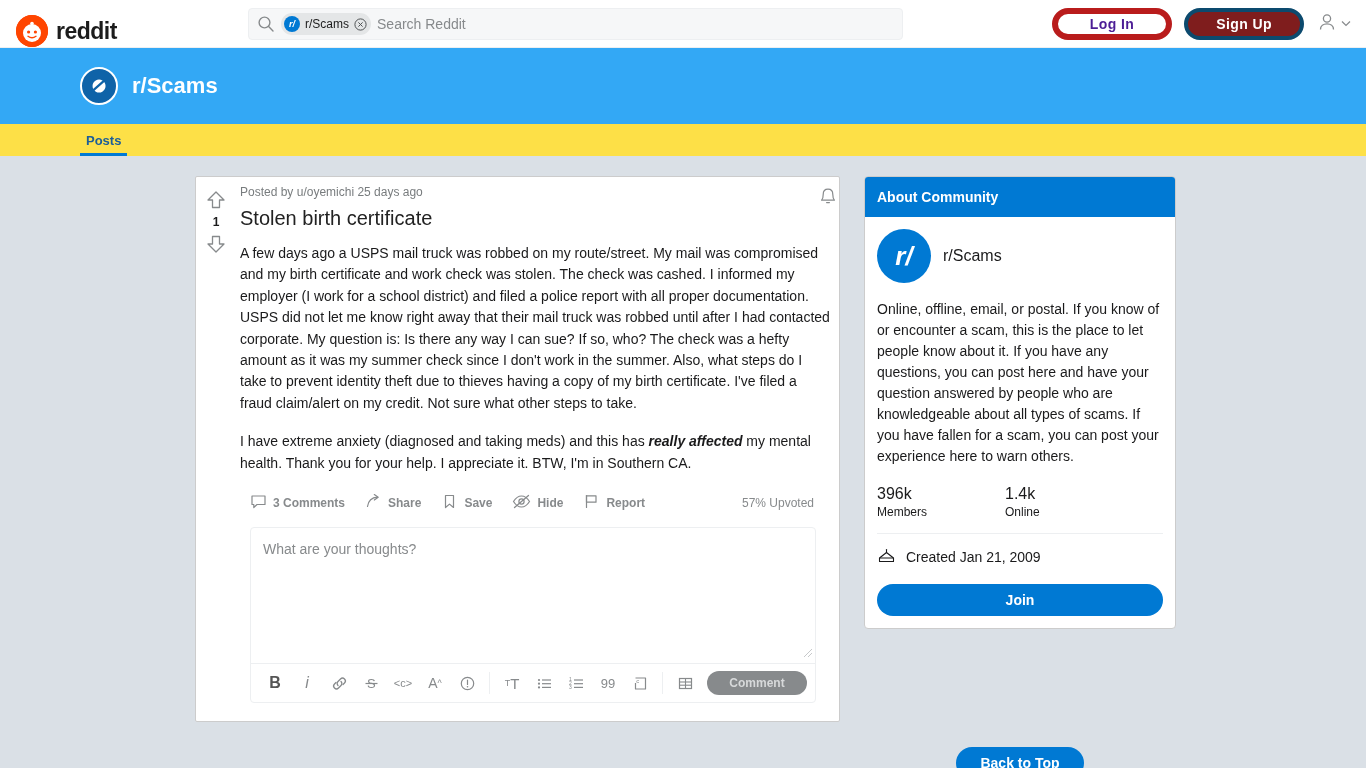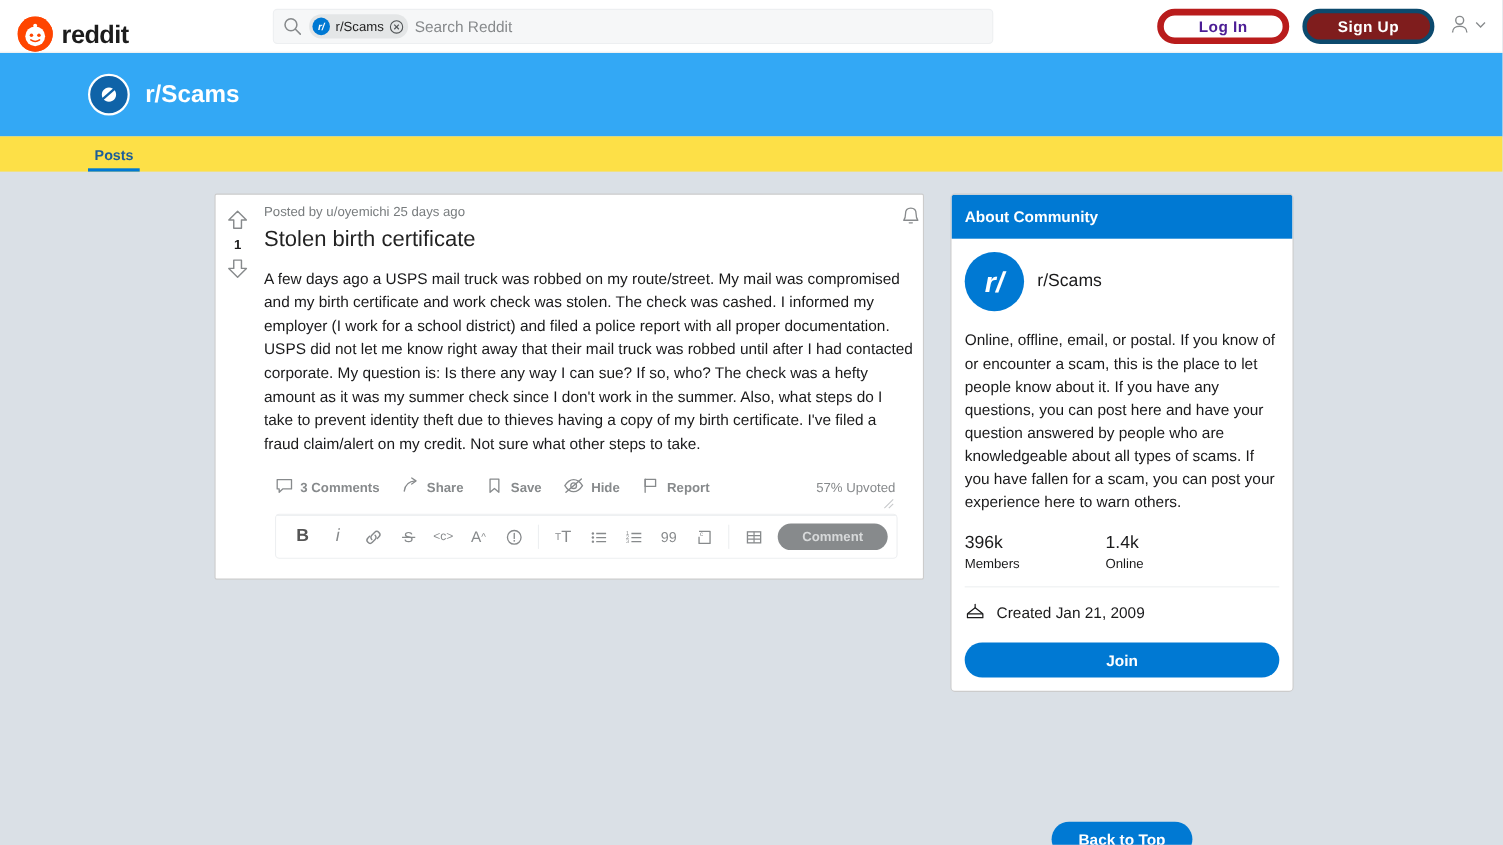--- a/index.html
+++ b/index.html
@@ -320,20 +320,23 @@
             <path d="M10 3.2 C6.8 3.2 5.2 5.6 5.2 8.4 C5.2 12.5 3.6 14.2 3.6 14.2 L16.4 14.2 C16.4 14.2 14.8 12.5 14.8 8.4 C14.8 5.6 13.2 3.2 10 3.2 Z" fill="none" stroke="#878a8c" stroke-width="1.2" stroke-linejoin="round"></path>
             <path d="M8.6 16.6 h2.8" stroke="#878a8c" stroke-width="1.2" stroke-linecap="round"></path>
           </svg>
         </span>
 
         <div class="post-meta">Posted by u/oyemichi 25 days ago</div>
         <h1 class="post-title">Stolen birth certificate</h1>
 
         <div class="post-body">
           <p>A few days ago a USPS mail truck was robbed on my route/street. My mail was compromised and my birth certificate and work check was stolen. The check was cashed. I informed my employer (I work for a school district) and filed a police report with all proper documentation. USPS did not let me know right away that their mail truck was robbed until after I had contacted corporate. My question is: Is there any way I can sue? If so, who? The check was a hefty amount as it was my summer check since I don't work in the summer. Also, what steps do I take to prevent identity theft due to thieves having a copy of my birth certificate. I've filed a fraud claim/alert on my credit. Not sure what other steps to take.</p>
+          <p>
+            <span>I have extreme anxiety (diagnosed and taking meds) and this has </span><b>really affected</b><span> my mental health. Thank you for your help. I appreciate it. BTW, I'm in Southern CA.</span>
+          </p>
         </div>
 
         <div class="actionbar">
           <div class="action">
             <span>
               <svg width="17" height="17" viewBox="0 0 17 17">
                 <path d="M2 3 h13 v8.5 h-8 l-3.2 3 v-3 H2 Z" fill="none" stroke="#878a8c" stroke-width="1.2" stroke-linejoin="round"></path>
               </svg>
             </span>
             <span>3 Comments</span>
@@ -377,20 +380,21 @@
               </svg>
             </span>
             <span>Report</span>
           </div>
 
           <span class="upvoted-pct">57% Upvoted</span>
         </div>
 
         <div class="composer">
           <div class="composer-box">
+            <div class="composer-area">What are your thoughts?</div>
             <span class="resize-grip">
               <svg width="10" height="10" viewBox="0 0 10 10">
                 <line x1="9" y1="1" x2="1" y2="9" stroke="#c7c9cb" stroke-width="1"></line>
                 <line x1="9" y1="5" x2="5" y2="9" stroke="#c7c9cb" stroke-width="1"></line>
               </svg>
             </span>
 
             <div class="toolbar">
               <span class="tbtn" style="font-weight:bold;font-size:16px;color:#555;">B</span>
               <span class="tbtn" style="font-style:italic;font-size:16px;">i</span>

